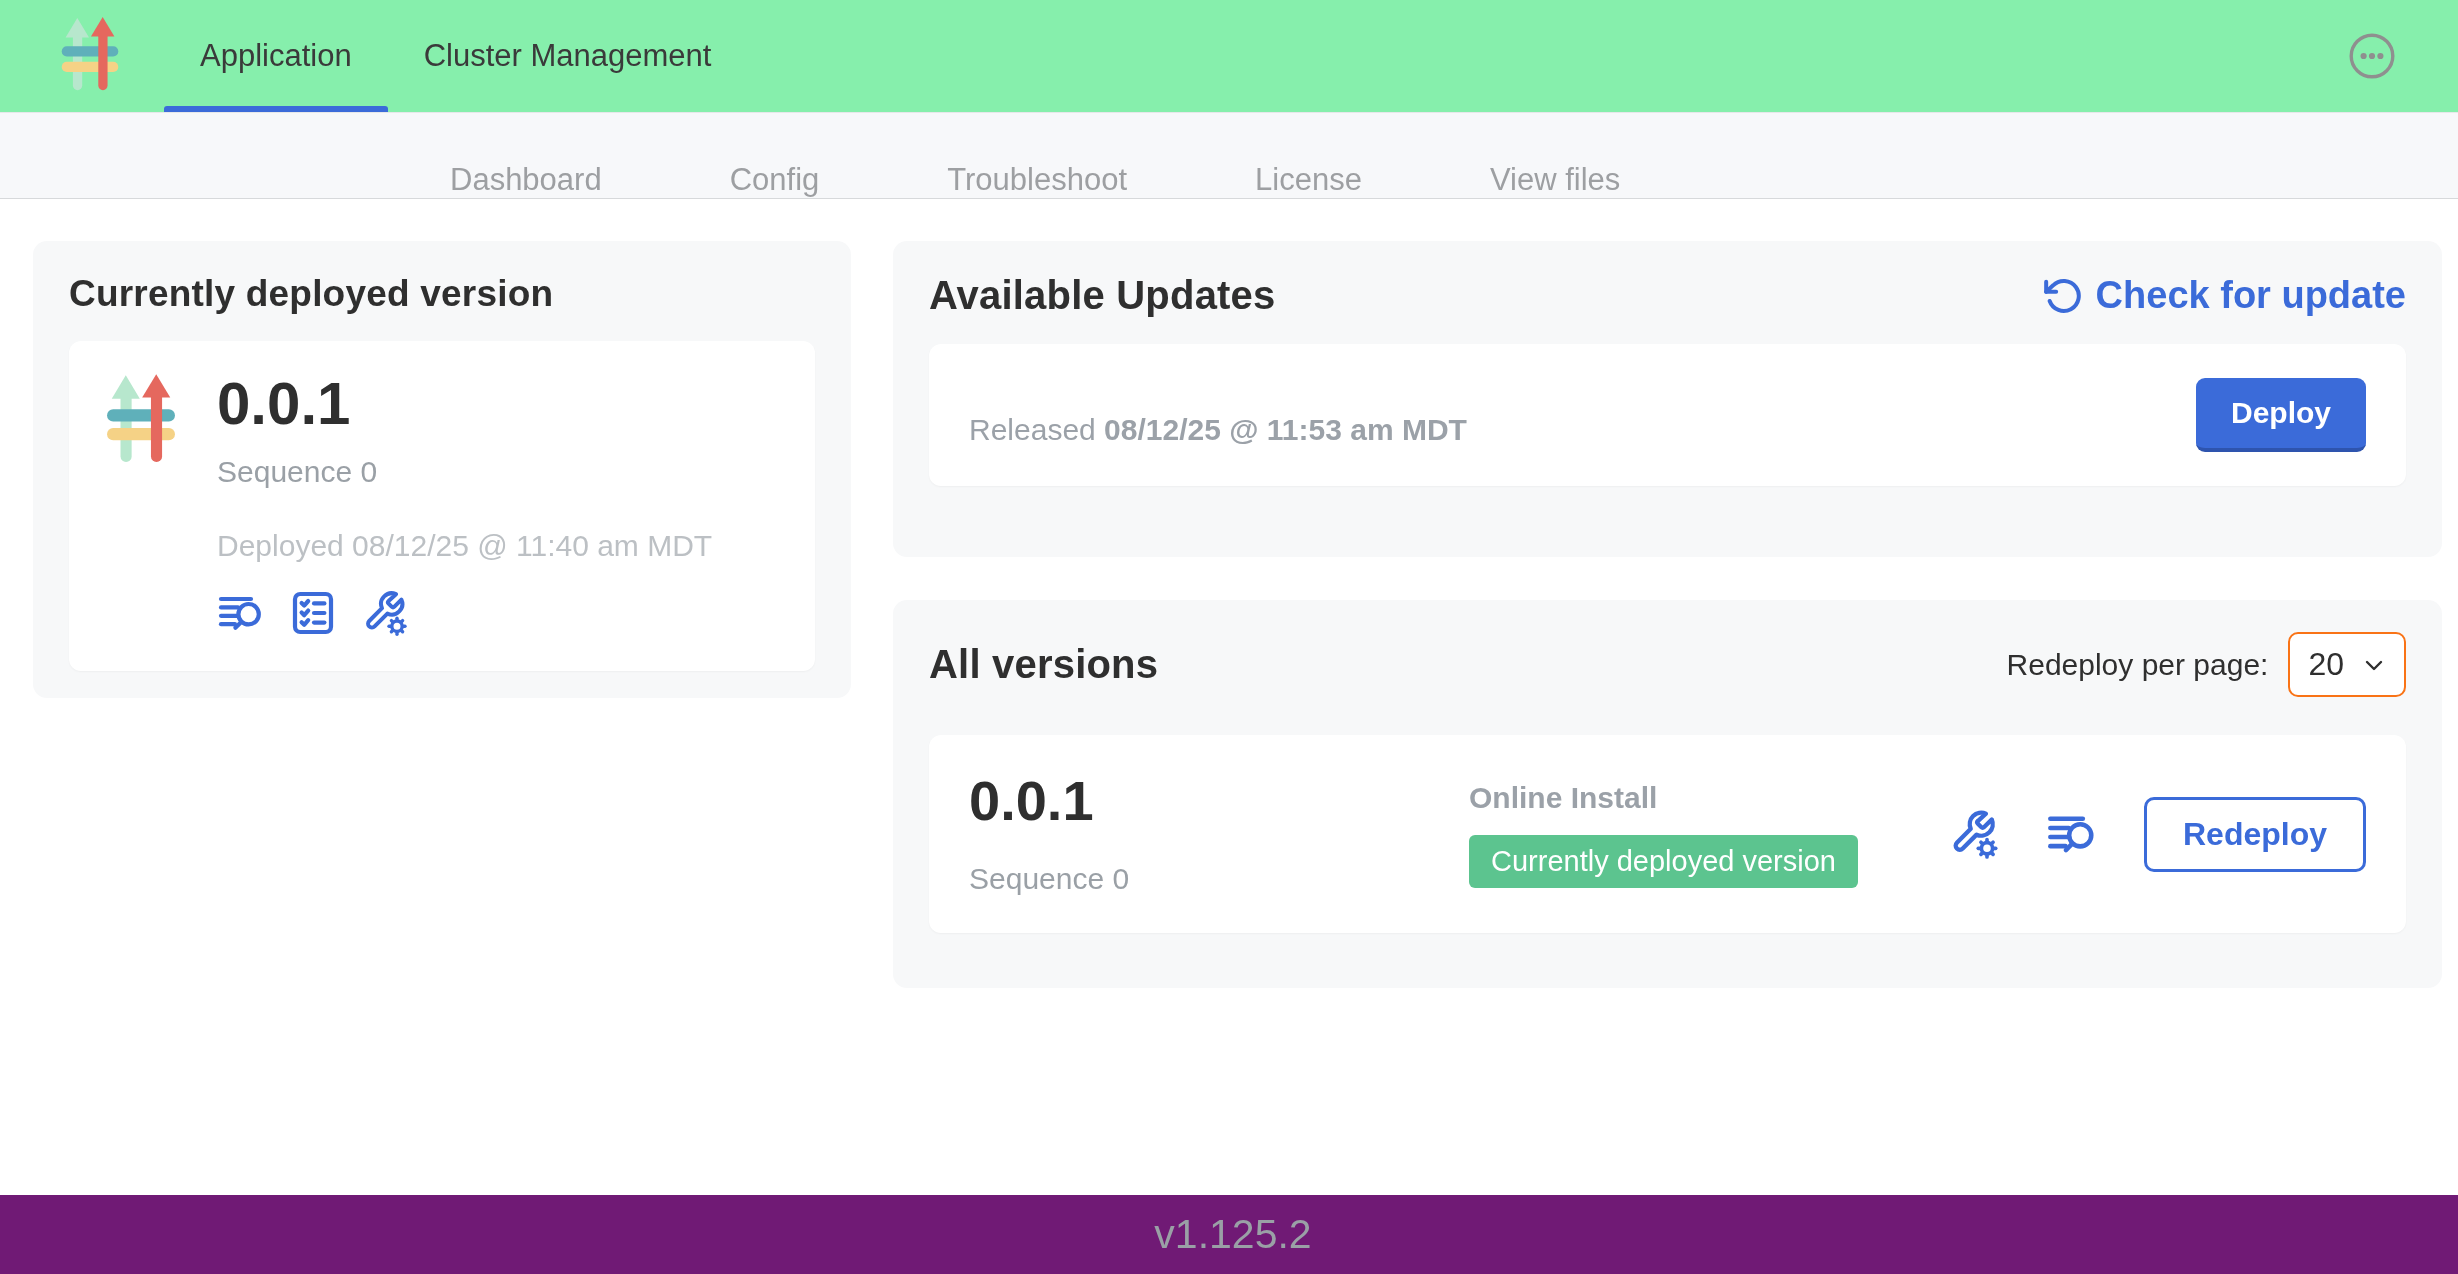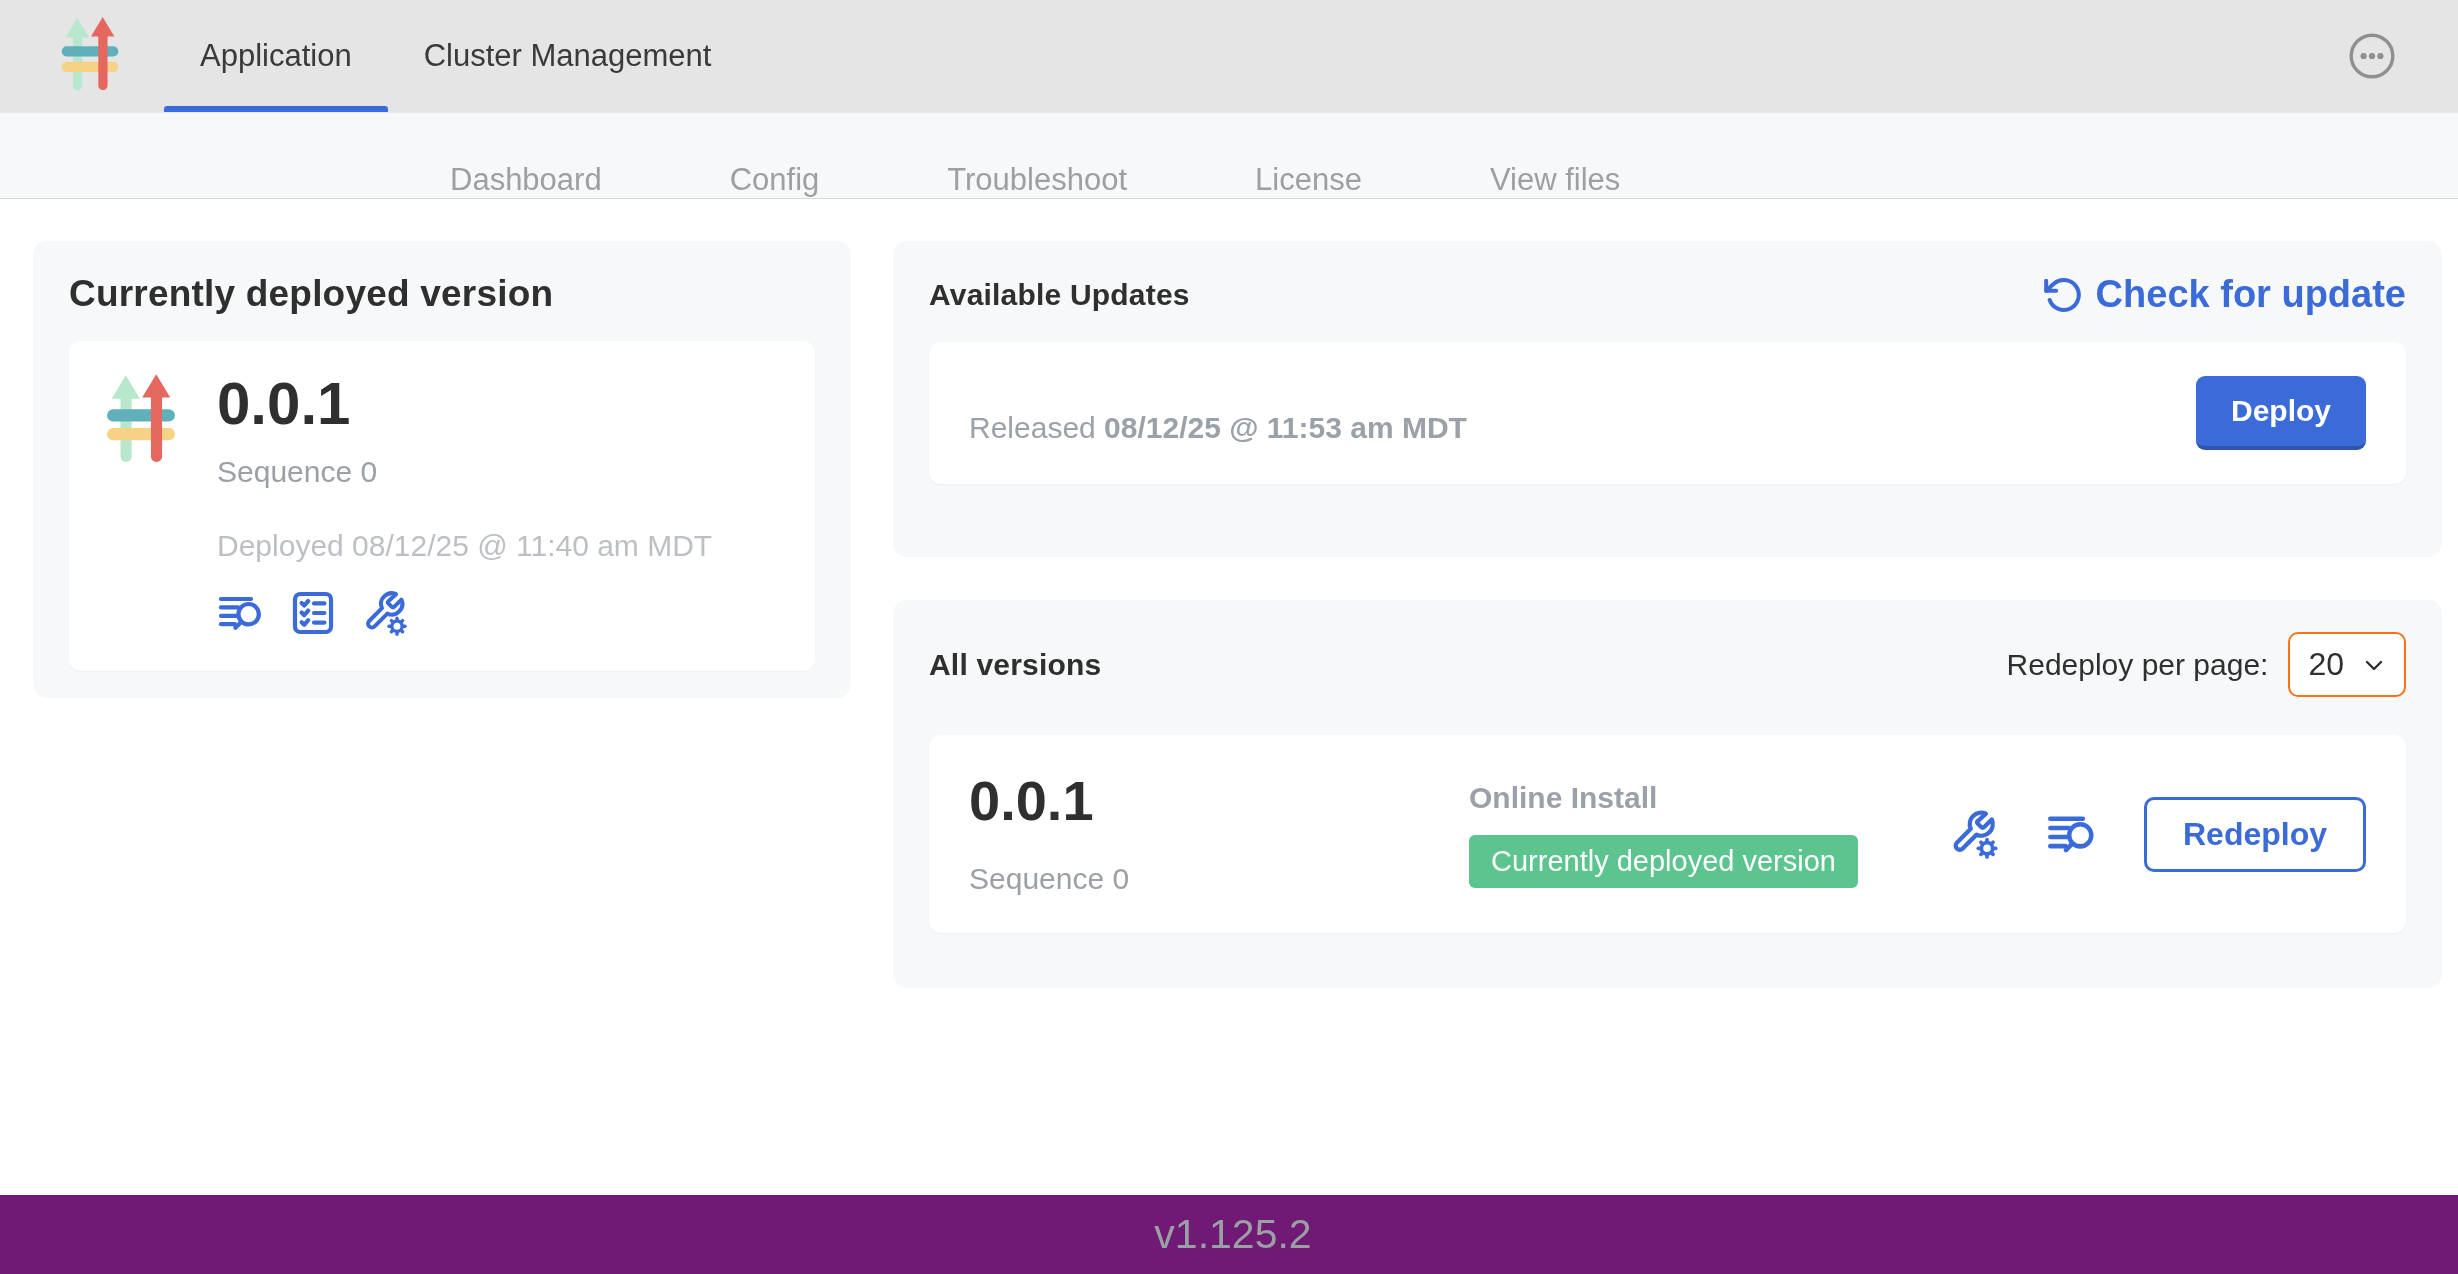--- a/index.html
+++ b/index.html
@@ -11,21 +11,21 @@
   *{box-sizing:border-box;}
   html,body{margin:0;padding:0;}
   body{
     width:2458px;height:1274px;overflow:hidden;background:#fff;
     font-family:"Liberation Sans","DejaVu Sans",sans-serif;color:var(--dark);
     display:flex;flex-direction:column;
   }
   
   header{
     height:113px;flex:0 0 113px;display:flex;align-items:stretch;
-    padding-left:60px;border-bottom:1px solid #e7e8ea;background:#e5e5e5;
+    padding-left:60px;border-bottom:1px solid #e7e8ea;background:#86efac;
   }
   .logo-wrap{display:flex;align-items:center;margin-right:44px;}
   .top-tabs{display:flex;align-items:stretch;}
   .top-tab{
     display:flex;align-items:center;padding:0 36px;font-size:31px;color:#3a3a3a;
     position:relative;cursor:pointer;white-space:nowrap;
   }
   .top-tab.active::after{
     content:"";position:absolute;left:0;right:0;bottom:0;height:6px;
     background:var(--primary);border-radius:3px 3px 0 0;
@@ -45,21 +45,21 @@
     position:relative;cursor:pointer;white-space:nowrap;
   }
   .subnav-tab.active{color:#323232;font-weight:600;}
   .subnav-tab.active::after{
     content:"";position:absolute;left:34px;right:34px;bottom:-1px;height:6px;
     background:var(--primary);border-radius:3px;
   }
   
   main{flex:1 1 auto;display:flex;gap:42px;padding:42px 16px 0 33px;align-items:flex-start;background:#fff;}
   .panel{background:var(--panel-bg);border-radius:14px;padding:32px 36px;}
-  .panel h2{margin:0;font-size:30px;font-weight:700;color:#2f2f2f;letter-spacing:.2px;}
+  .panel h2{margin:0;font-size:40px;font-weight:700;color:#2f2f2f;letter-spacing:.2px;}
   .card{background:#fff;border-radius:12px;box-shadow:0 1px 2px rgba(0,0,0,.04);}
   .left-panel{flex:0 0 818px;height:457px;}
   .left-panel h2{font-size:37px;}
   .deployed-card{margin-top:26px;padding:30px 36px;display:flex;gap:40px;height:330px;}
   .dep-logo{flex:0 0 auto;margin-top:2px;}
   .big-version{font-size:60px;font-weight:700;line-height:1.1;color:#2f2f2f;}
   .seq{margin-top:18px;font-size:30px;color:var(--gray);}
   .deployed-at{margin-top:40px;font-size:30px;color:var(--light-gray);}
   .icon-row{margin-top:26px;display:flex;gap:24px;align-items:center;}
   .icon-btn{background:none;border:none;padding:0;cursor:pointer;color:var(--primary);display:block;}

